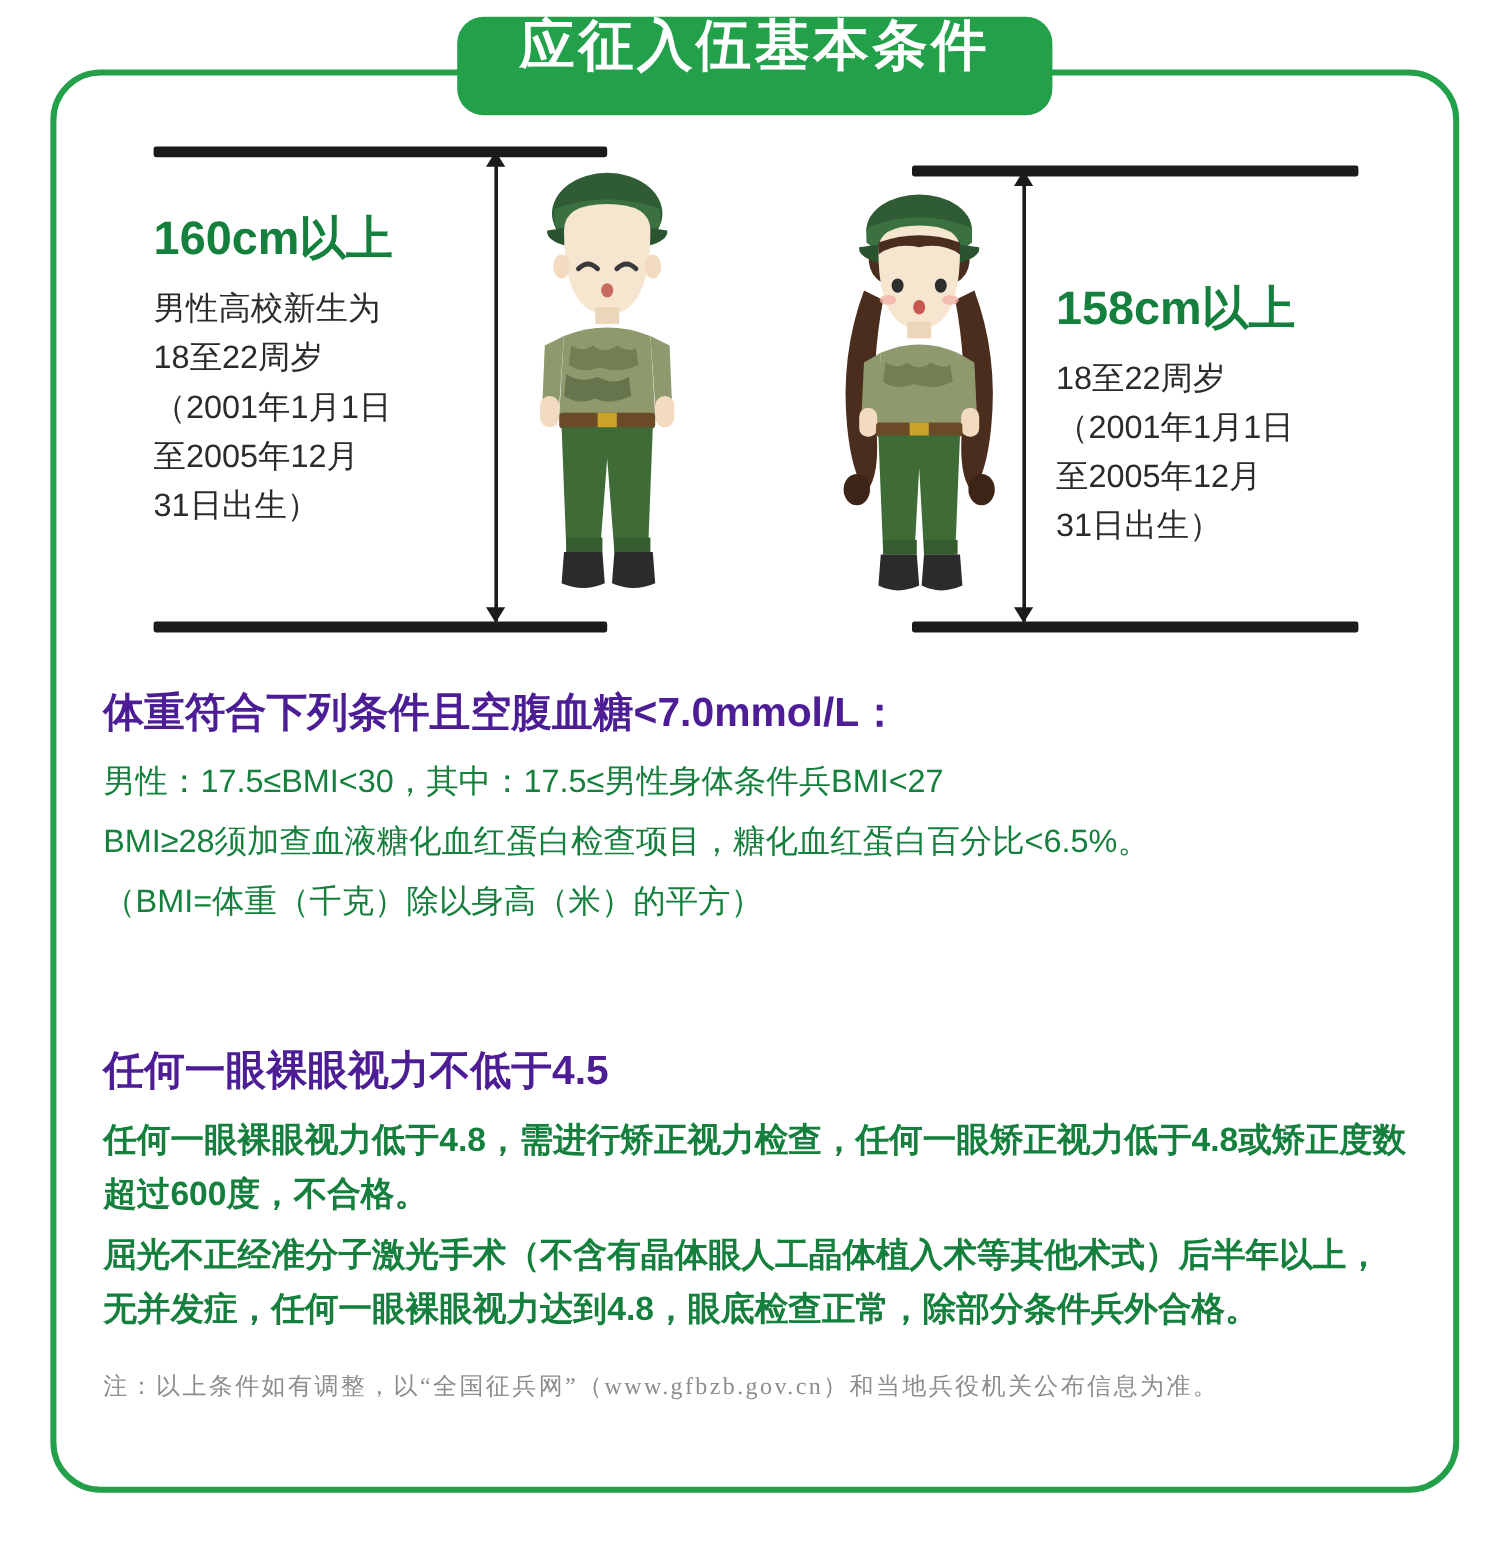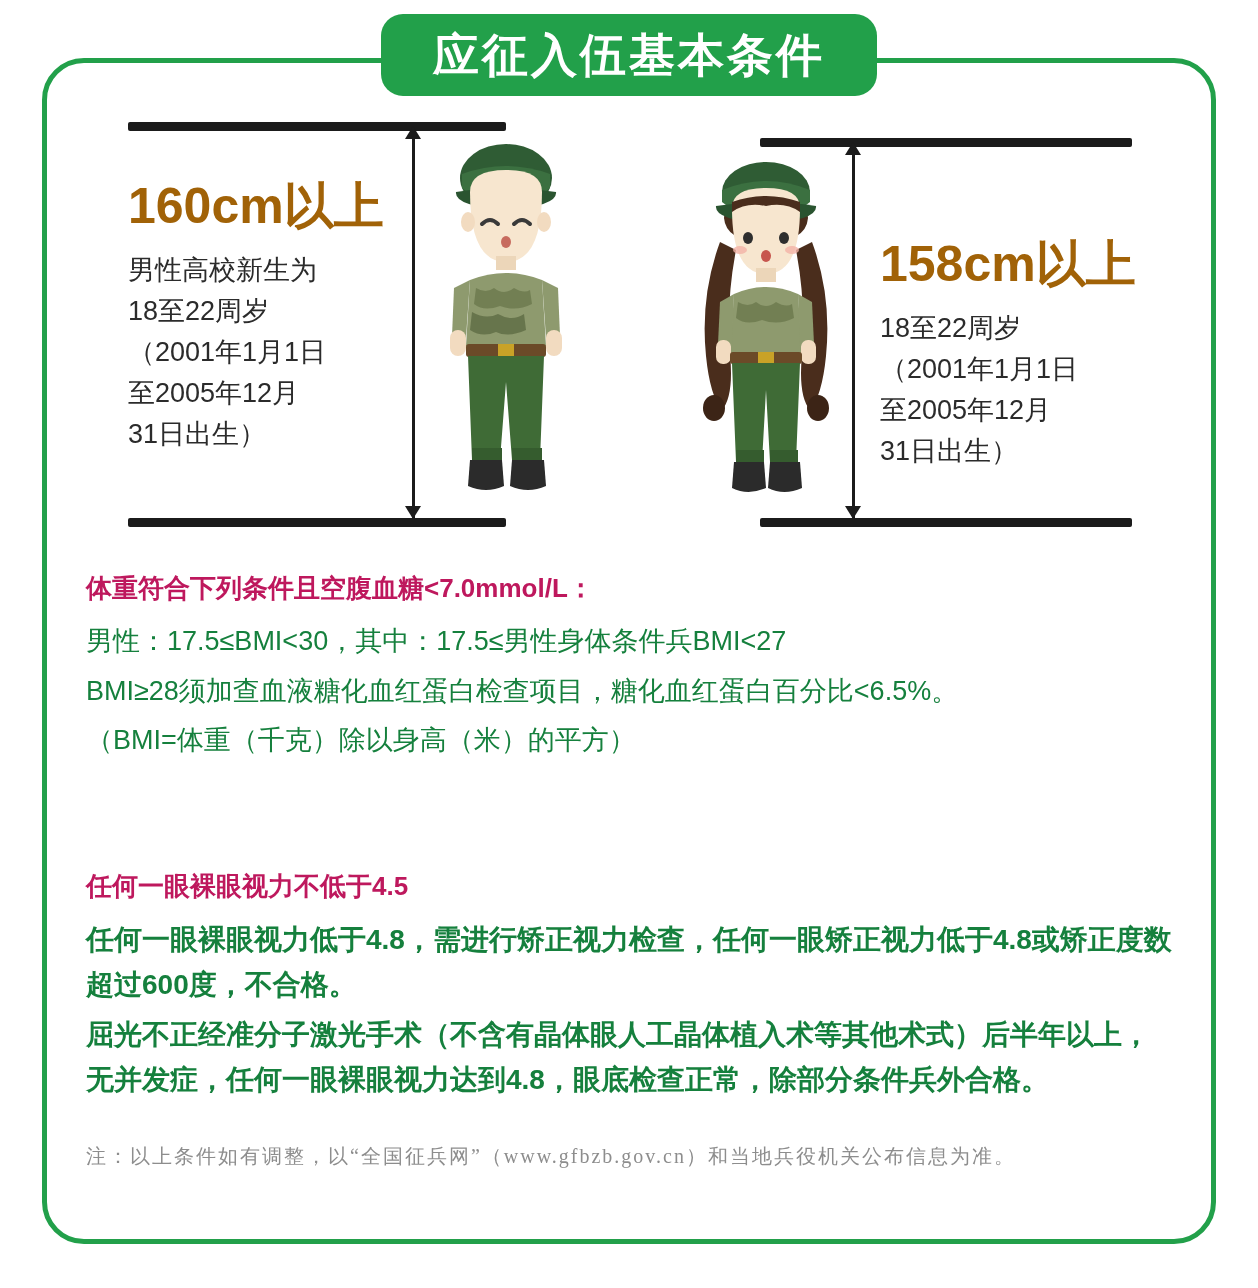--- a/index.html
+++ b/index.html
@@ -30,21 +30,20 @@
   }
   .title-pill {
     position: absolute;
     left: 381px;
     top: 14px;
     width: 496px;
     height: 82px;
     background: #22a04a;
     border-radius: 22px;
     display: flex;
-    align-items: center;
     justify-content: center;
     box-sizing: border-box;
   }
   .title-pill .title-text {
     color: #ffffff;
     font-size: 46px;
     font-weight: bold;
     letter-spacing: 3px;
     line-height: 1;
   }
@@ -85,43 +84,43 @@
   .ah-down { border-top: 13px solid #1b1b1b; }
   .arrow-m-up   { left: 405px; top: 26px; }
   .arrow-m-down { left: 405px; top: 406px; }
   .arrow-f-up   { left: 845px; top: 42px; }
   .arrow-f-down { left: 845px; top: 406px; }
 
   .stat-block { position: absolute; }
   .stat-left  { left: 128px; top: 78px; width: 272px; }
   .stat-right { left: 880px; top: 96px; width: 272px; margin-top: 40px; }
   .stat-head {
-    color: #a16207;
-    font-size: 50px;
+    color: #15803d;
+    font-size: 39px;
     font-weight: bold;
     line-height: 1.15;
     margin-bottom: 14px;
   }
   .stat-line {
     color: #2b2b2b;
     font-size: 27px;
     line-height: 1.52;
     white-space: nowrap;
   }
 
   
   .soldier { position: absolute; }
   .soldier-m { left: 432px; top: 30px;  width: 148px; height: 390px; }
   .soldier-f { left: 686px; top: 46px;  width: 160px; height: 374px; }
 
   
   .section { position: absolute; left: 86px; width: 1090px; }
   .sec-head {
-    color: #be185d;
-    font-size: 26px;
+    color: #4c1d95;
+    font-size: 34px;
     font-weight: bold;
     line-height: 1.3;
     margin: 0 0 14px 0;
   }
   .sec-p {
     color: #15803d;
     font-size: 27px;
     line-height: 1.62;
     margin: 0 0 6px 0;
   }

